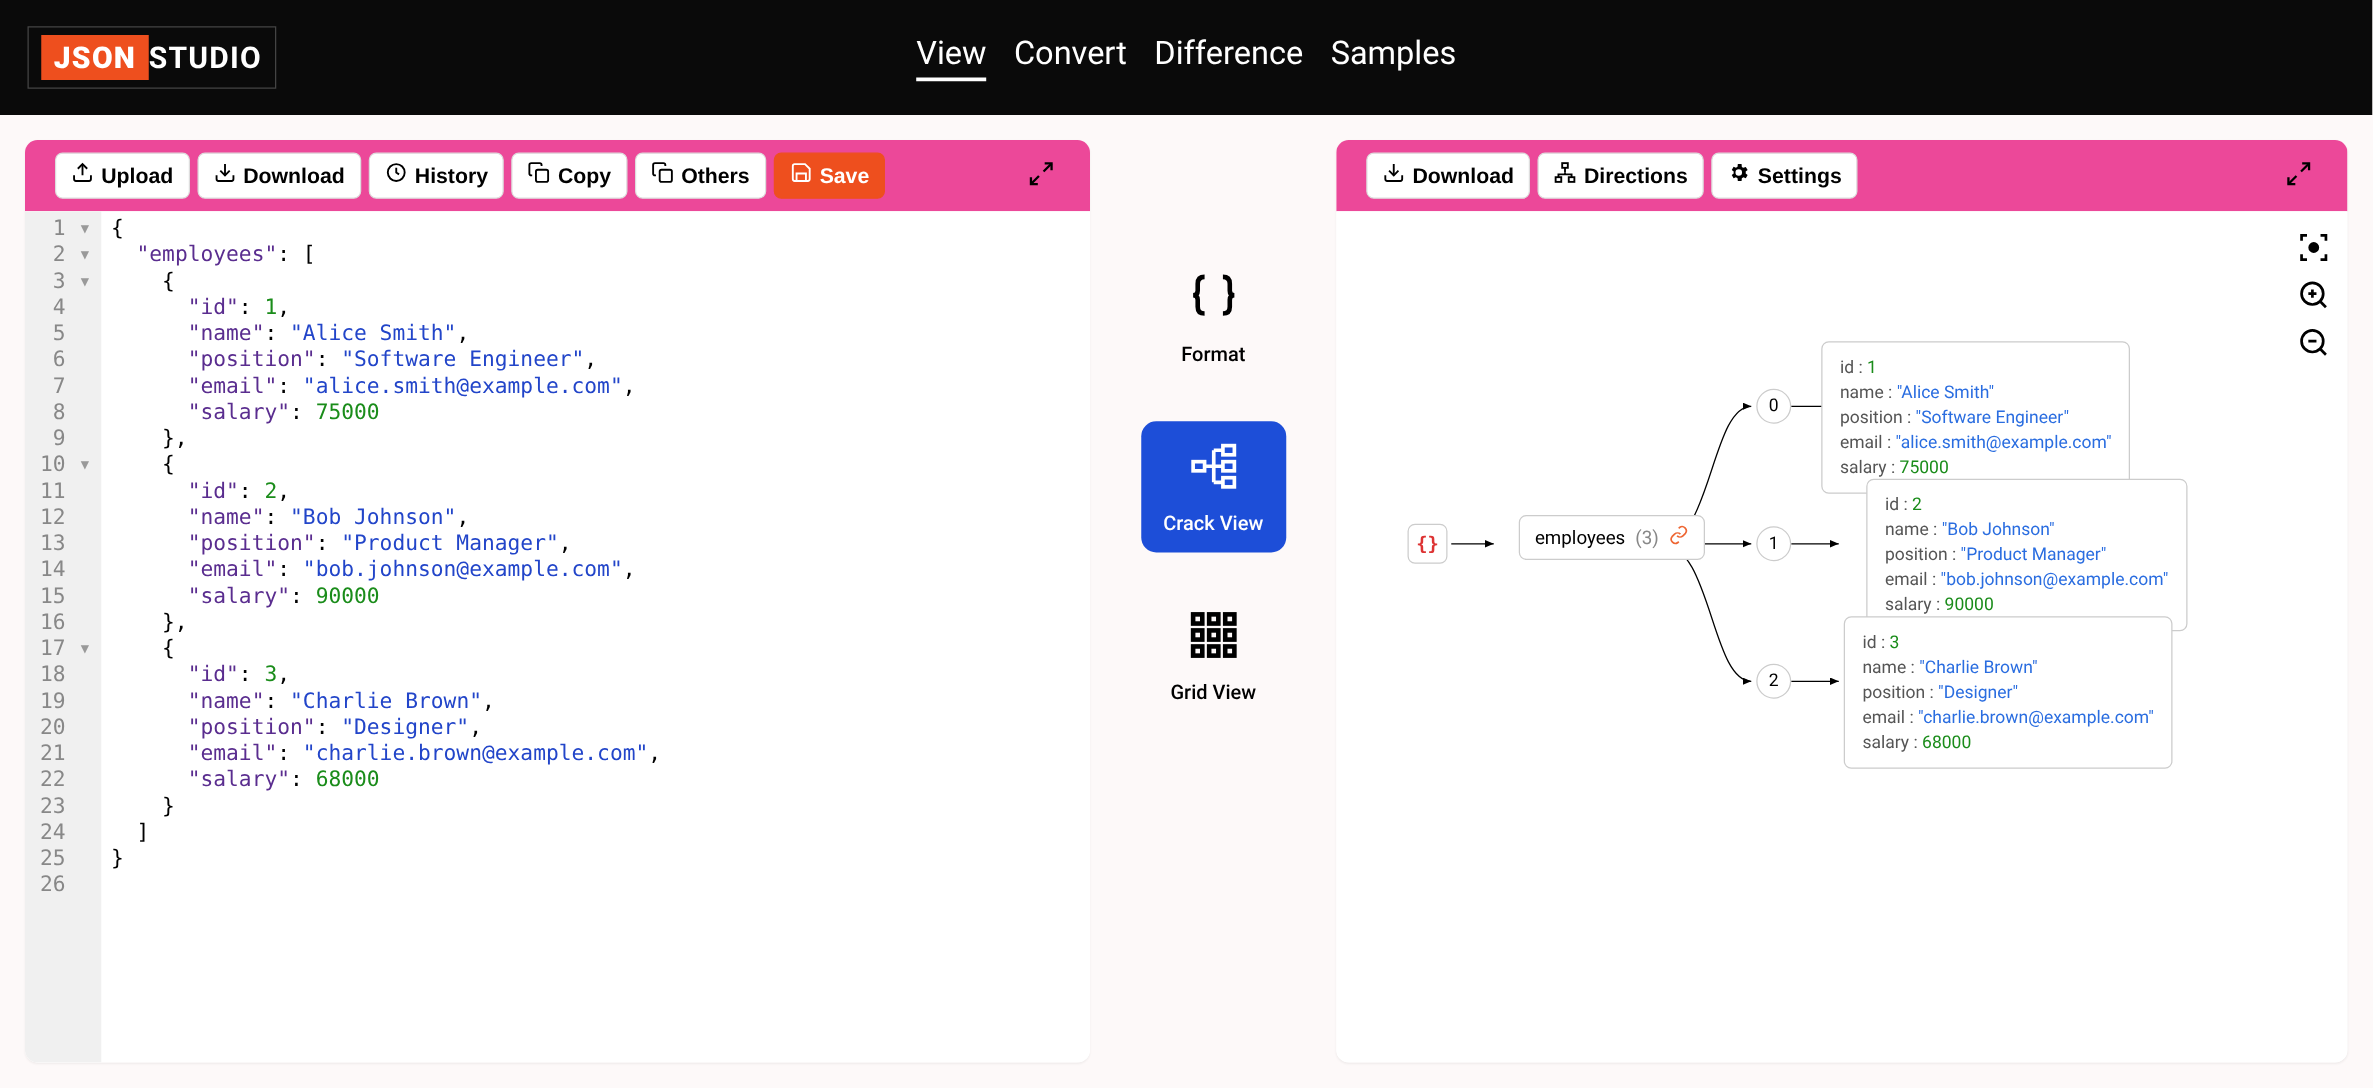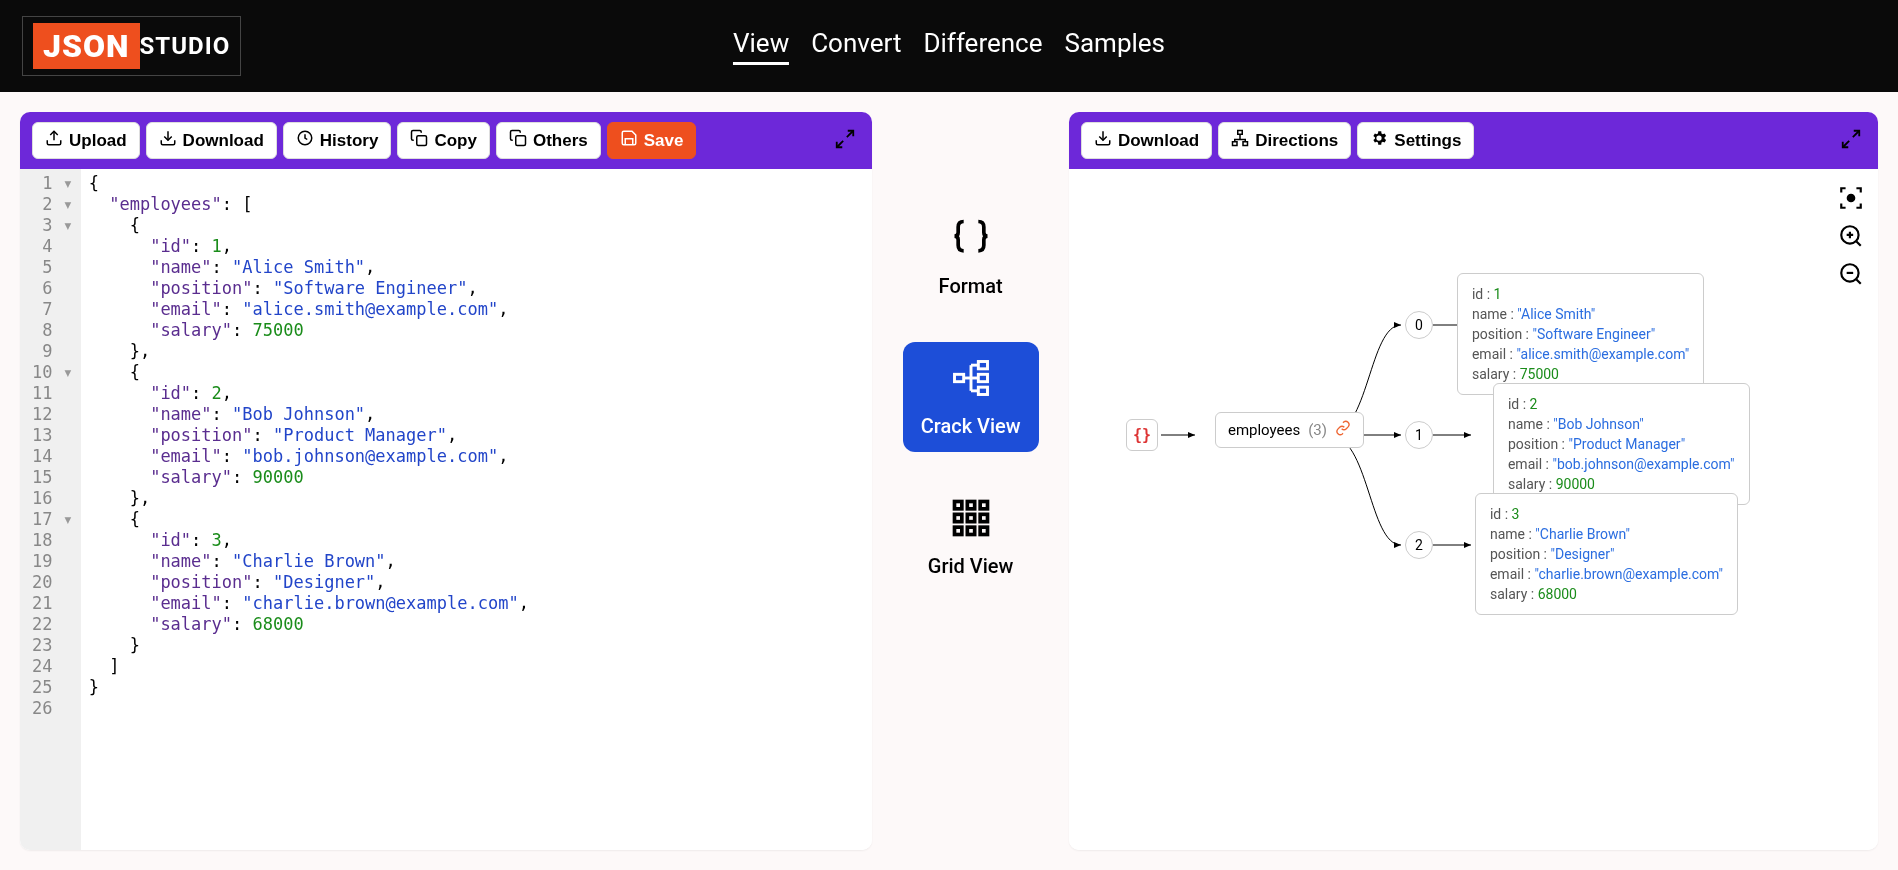--- a/index.html
+++ b/index.html
@@ -1,45 +1,45 @@
 <!DOCTYPE html>
 <html><head>
 <meta charset="utf-8">
 <style>
 * { margin: 0; padding: 0; box-sizing: border-box; }
 body { font-family: -apple-system, BlinkMacSystemFont, "Segoe UI", Roboto, sans-serif; background: #fdf9f9; width: 1898px; height: 870px; overflow: hidden; }
 .header { background: #0a0a0a; height: 92px; display: flex; align-items: center; padding: 0 22px; }
 .logo { display: flex; align-items: center; border: 1px solid #444; padding: 6px 10px; }
-.logo-json { background: #ee4f1e; color: #fff; font-weight: 900; padding: 4px 10px; font-size: 32px; letter-spacing: 1px; }
+.logo-json { background: #ee4f1e; color: #fff; font-weight: 900; padding: 4px 10px; font-size: 24px; letter-spacing: 1px; }
 .logo-studio { color: #fff; font-weight: 700; font-size: 24px; margin-left: 0; letter-spacing: 1px; }
 .nav { display: flex; gap: 22px; margin-left: auto; margin-right: auto; position: absolute; left: 50%; transform: translateX(-50%); }
 .nav-item { color: #fff; font-weight: 400; font-size: 26px; cursor: pointer; padding-bottom: 4px; }
 .nav-item.active { border-bottom: 3px solid #fff; }
 .main { display: flex; padding: 20px; gap: 0; height: calc(100% - 92px); }
 .panel { background: #fff; border-radius: 10px; overflow: hidden; display: flex; flex-direction: column; box-shadow: 0 1px 2px rgba(0,0,0,0.06); }
 .left-panel { width: 867px; height: 100%; }
 .right-panel { width: 823px; height: 100%; position: relative; }
-.toolbar { background: #6d28d9; padding: 10px 12px; display: flex; align-items: center; gap: 6px; }
+.toolbar { background: #ec4899; padding: 10px 24px; display: flex; align-items: center; gap: 6px; }
 .btn { background: #fff; border: 1px solid #ddd; border-radius: 6px; padding: 6px 12px; font-weight: 700; font-size: 17px; display: inline-flex; align-items: center; gap: 6px; cursor: pointer; }
 .btn-primary { background: #ee4f1e; color: #fff; border-color: #ee4f1e; }
 .btn svg { width: 18px; height: 18px; }
 .expand-icon { margin-left: auto; cursor: pointer; padding: 4px; }
 .expand-icon svg { width:22px; height:22px; }
 .code-area { flex: 1; display: flex; background: #fff; overflow: auto; }
 .gutter { background: #f0f0f0; color: #888; text-align: right; padding: 4px 8px 4px 12px; font-family: "Consolas", monospace; font-size: 17px; line-height: 21px; user-select: none; }
 .gutter .fold { display:inline-block; width:10px; color:#999; }
 .code { padding: 4px 8px; font-family: "Consolas", monospace; font-size: 17px; line-height: 21px; white-space: pre; }
 .tok-key { color: #5a2d8f; }
 .tok-str { color: #2245c9; }
 .tok-num { color: #1a8c1a; }
 
 .middle { width: 200px; display: flex; flex-direction: column; align-items: center; justify-content: flex-start; gap: 30px; padding-top: 90px; }
 .mode { display: flex; flex-direction: column; align-items: center; gap: 10px; cursor: pointer; padding:14px 18px; border-radius:12px; }
 .mode.active { background:#1d4ed8; color:#fff; }
-.mode-label { font-size: 20px; font-weight: 500; }
+.mode-label { font-size: 16px; font-weight: 500; }
 .mode svg { width: 44px; height: 44px; }
 
 .graph-area { flex:1; position:relative; background:#fff; }
 .zoom-controls { position:absolute; top:16px; right:14px; display:flex; flex-direction:column; gap:8px; }
 .zoom-controls div { cursor:pointer; }
 .zoom-controls svg { width:26px; height:26px; }
 
 .node-root { position:absolute; left:57px; top:250px; }
 .node-arr { position:absolute; left:146px; top:243px; }
 .node-root-box { width:32px; height:32px; border:1px solid #ccc; border-radius:6px; display:flex; align-items:center; justify-content:center; font-family:monospace; font-weight:600; color:#d33; font-size:15px; background:#fff; }

